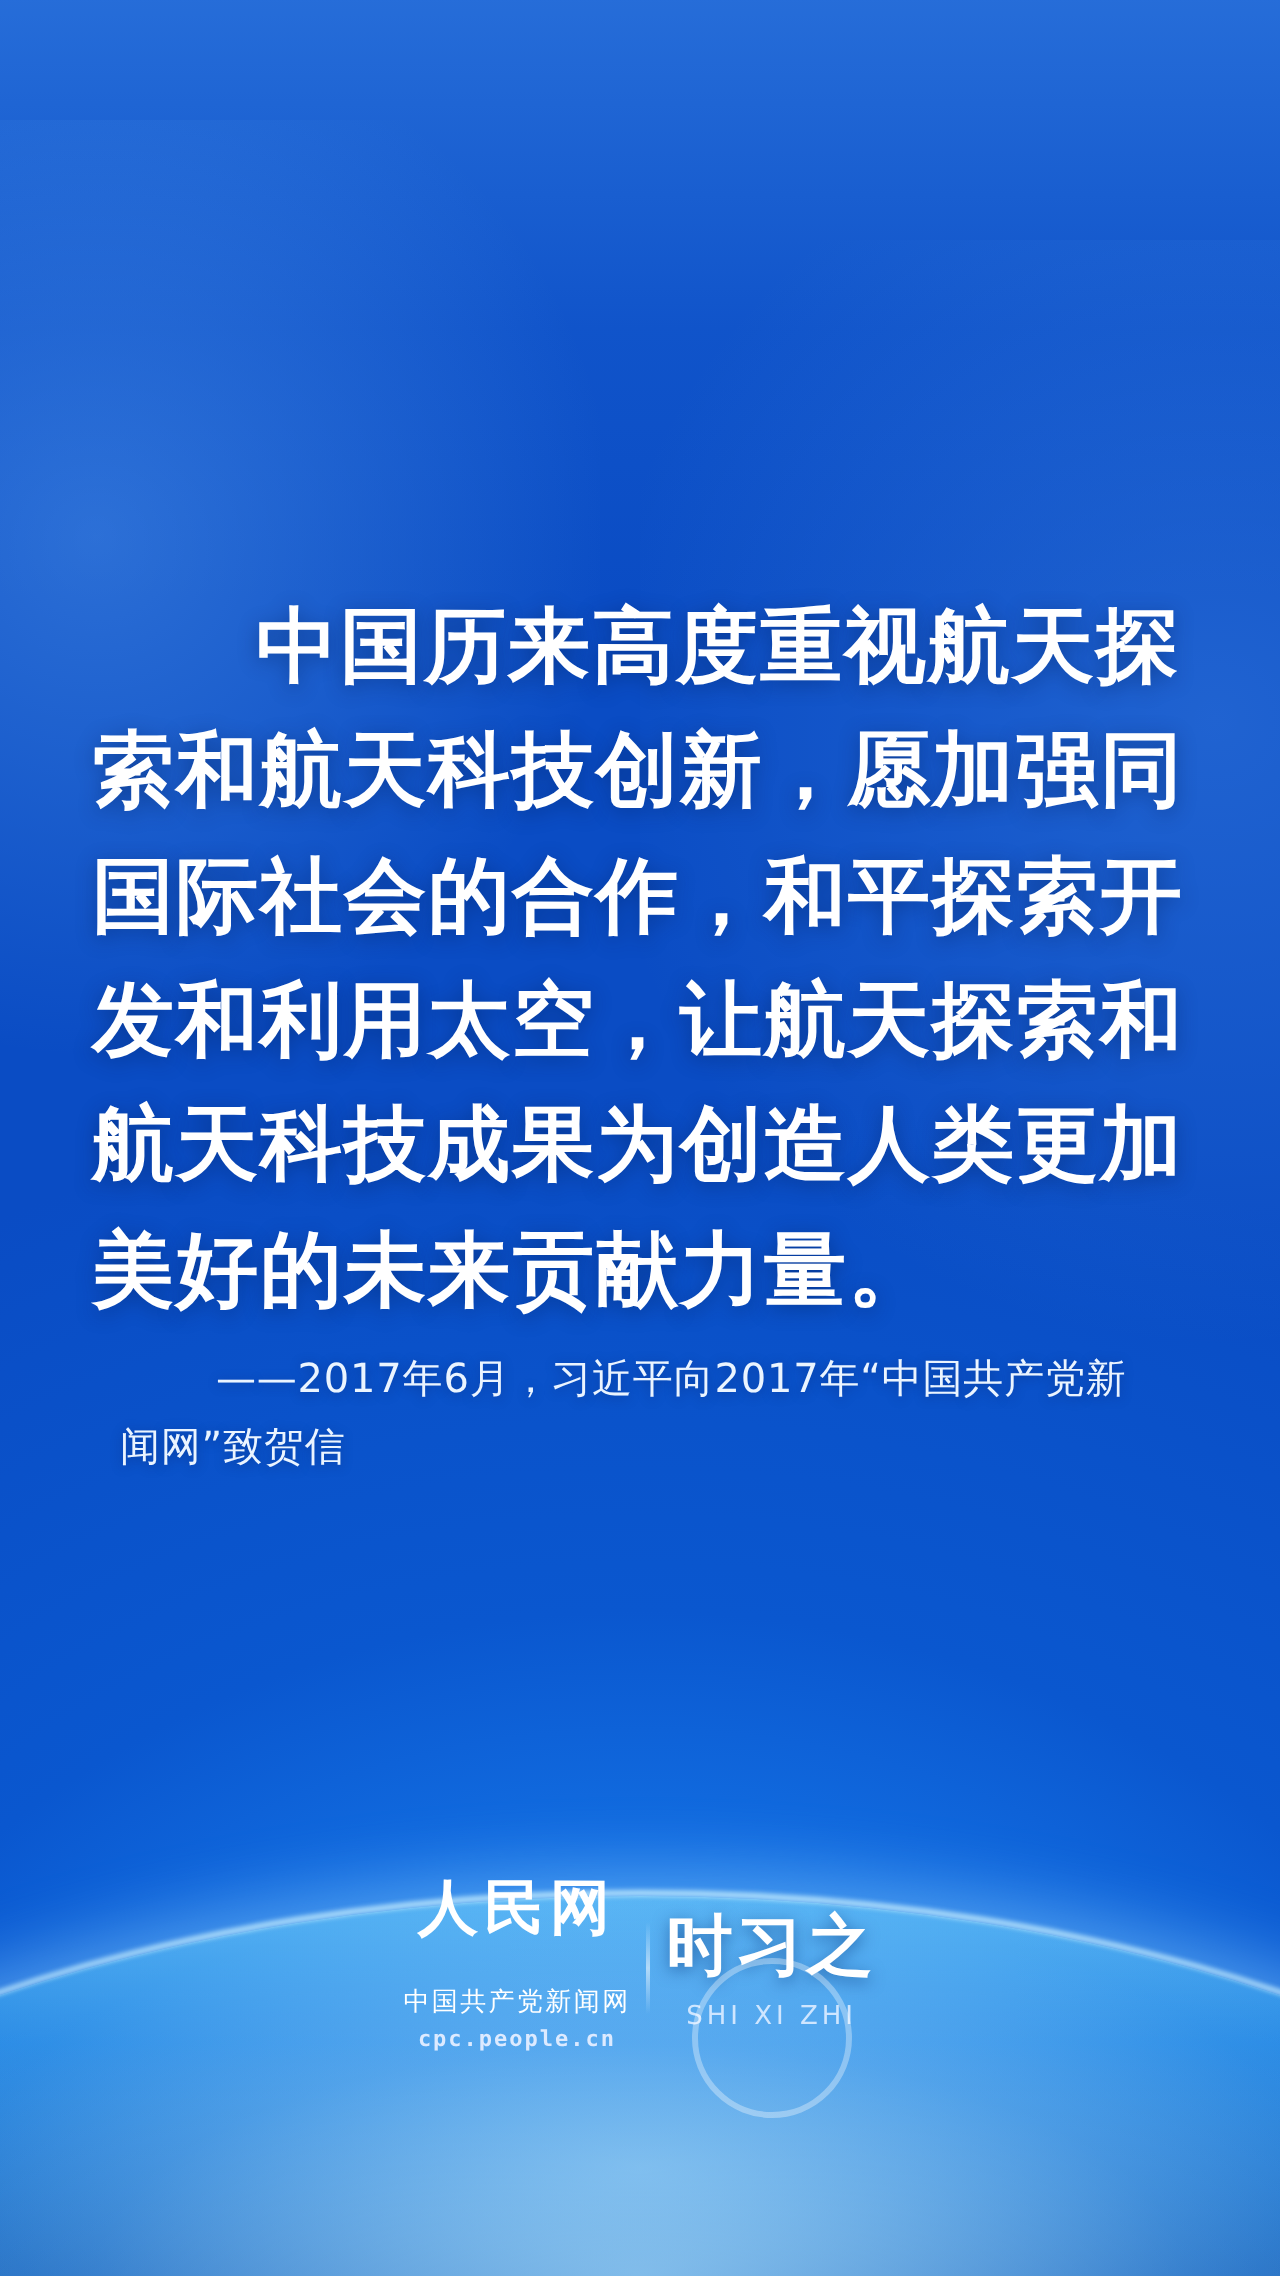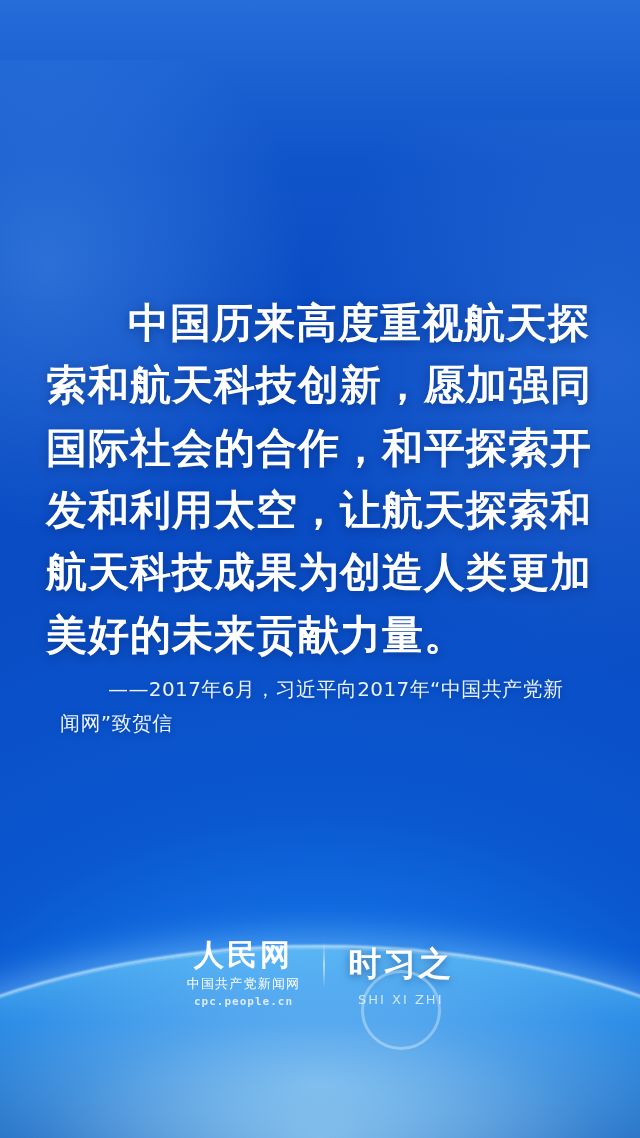--- a/index.html
+++ b/index.html
@@ -106,38 +106,38 @@
     letter-spacing: 0.4px;
     text-shadow: 0 1px 6px rgba(0,30,90,0.4);
   }
   
   .footer {
     position: absolute;
     left: 0; right: 0;
     top: 940px;
     display: flex;
     justify-content: center;
-    align-items: flex-start;
-    gap: 23px;
+    align-items: center;
+    gap: 8px;
   }
   .logo-people {
     text-align: center;
     color: #ffffff;
     line-height: 1;
   }
   .logo-people .mark {
     font-family: "DejaVu Serif", "Liberation Serif", serif;
     font-size: 30px;
     font-weight: 700;
     letter-spacing: 3px;
     display: block;
   }
   .logo-people .sub {
     display: block;
-    margin-top: 7px;
+    margin-top: 25px;
     font-family: "DejaVu Sans", "Liberation Sans", sans-serif;
     font-size: 13px;
     letter-spacing: 1.2px;
   }
   .logo-people .url {
     display: block;
     margin-top: 6px;
     font-family: "DejaVu Sans Mono", "Liberation Mono", monospace;
     font-size: 11px;
     letter-spacing: 1px;

